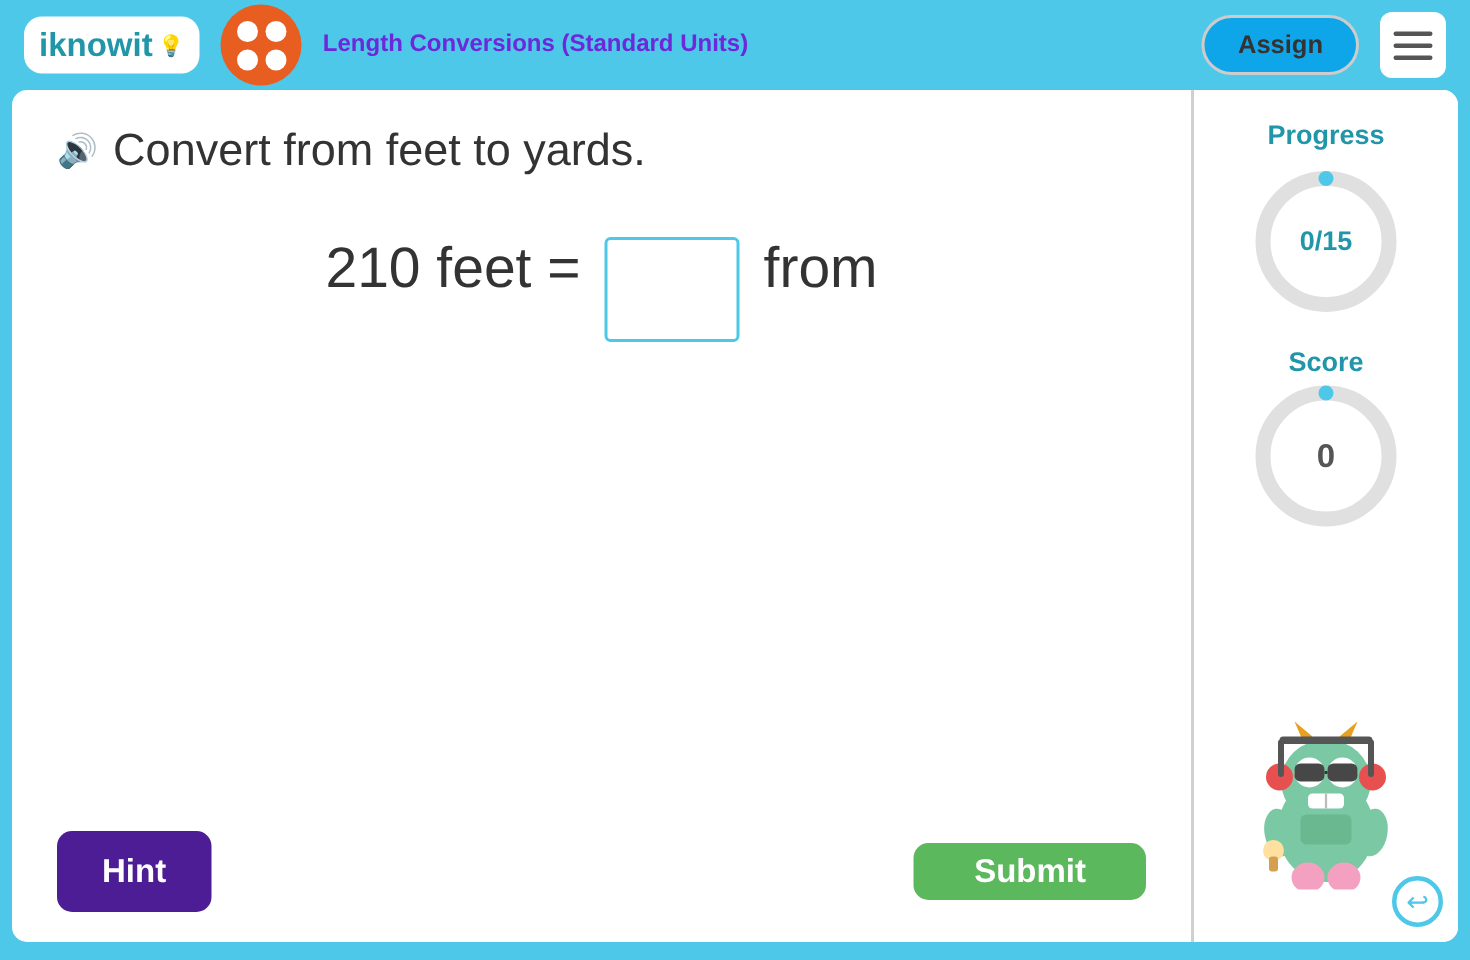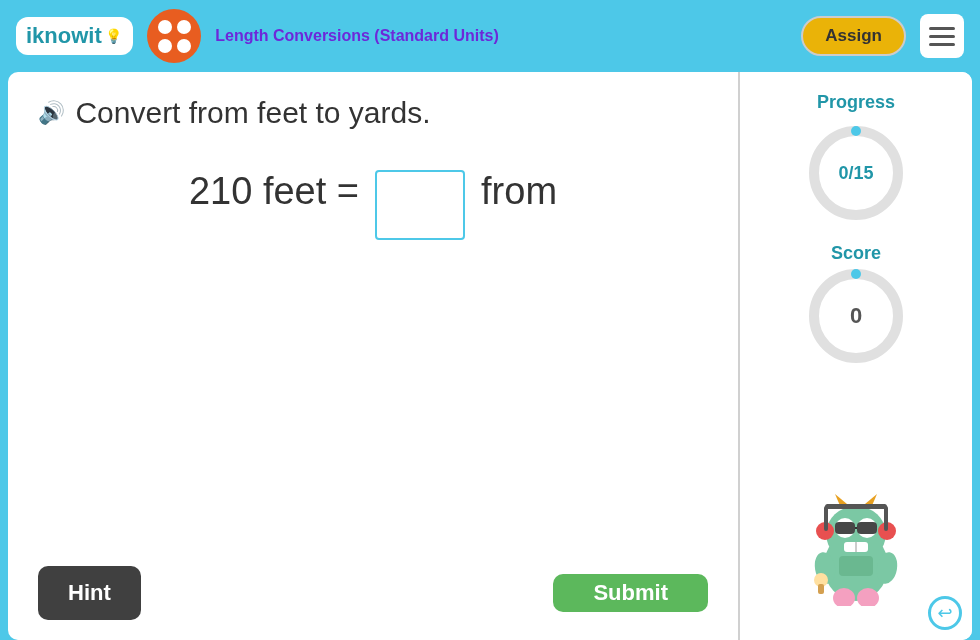--- a/index.html
+++ b/index.html
@@ -7,21 +7,21 @@
       width: 980px;
       height: 640px;
       overflow: hidden;
       font-family: 'Arial Rounded MT Bold', Arial, sans-serif;
       background: #4dc8e8;
     }
 
     
     .header {
       background: #4dc8e8;
-      height: 72px;
+      height: 60px;
       display: flex;
       align-items: center;
       padding: 0 16px;
       gap: 14px;
     }
 
     .logo-box {
       background: white;
       border-radius: 12px;
       padding: 6px 10px;
@@ -62,21 +62,21 @@
     }
 
     .lesson-title {
       font-size: 16px;
       font-weight: bold;
       color: #6d28d9;
       flex: 1;
     }
 
     .assign-btn {
-      background: #eab308;
+      background: #0ea5e9;
       color: #333;
       border: 2px solid #ccc;
       border-radius: 20px;
       padding: 8px 22px;
       font-size: 17px;
       font-weight: bold;
       cursor: pointer;
     }
 
     .menu-btn {
@@ -166,21 +166,21 @@
       position: absolute;
       bottom: 20px;
       left: 30px;
       right: 30px;
       display: flex;
       justify-content: space-between;
       align-items: center;
     }
 
     .hint-btn {
-      background: #404040;
+      background: #4c1d95;
       color: white;
       border: none;
       border-radius: 10px;
       padding: 14px 30px;
       font-size: 22px;
       font-weight: bold;
       cursor: pointer;
     }
 
     .submit-btn {
@@ -189,21 +189,21 @@
       border: none;
       border-radius: 10px;
       padding: 6px 40px;
       font-size: 22px;
       font-weight: bold;
       cursor: pointer;
     }
 
     
     .sidebar {
-      width: 232px;
+      width: 176px;
       background: white;
       display: flex;
       flex-direction: column;
       align-items: center;
       padding: 20px 10px;
       position: relative;
     }
 
     .sidebar-label {
       font-size: 18px;

